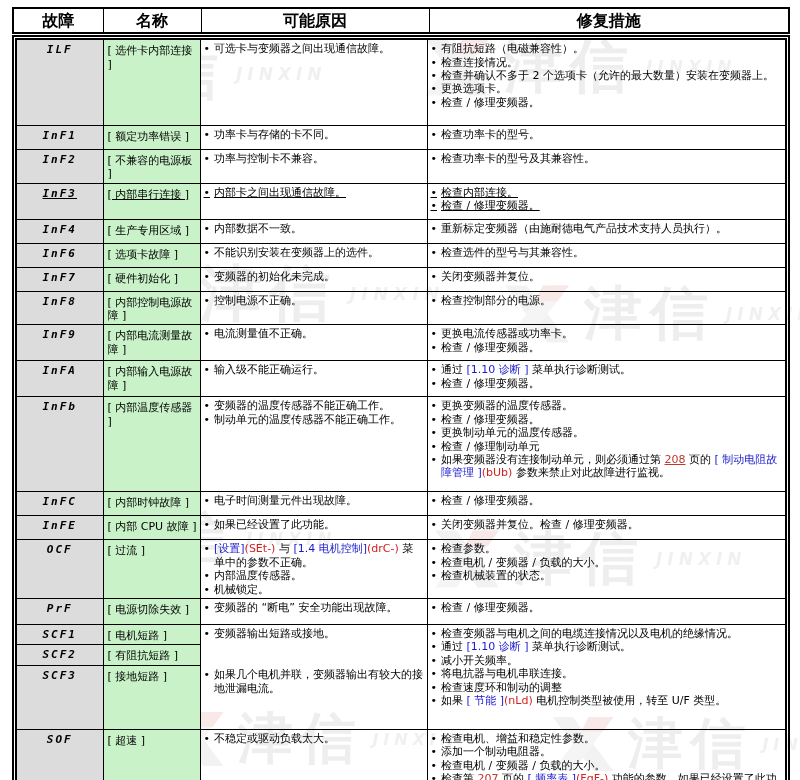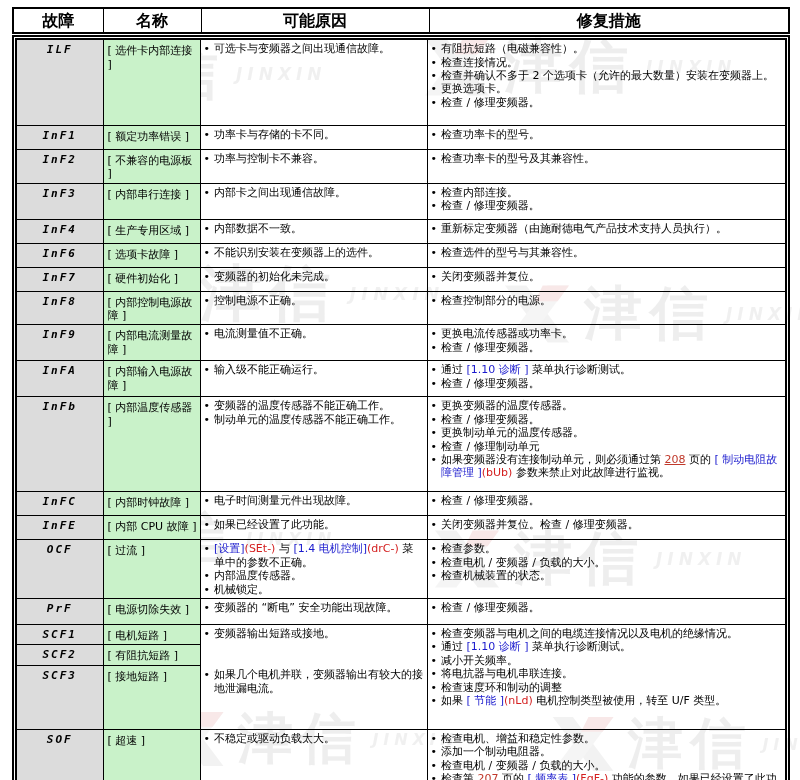--- a/index.html
+++ b/index.html
@@ -249,21 +249,21 @@
               </td>
               <td class="cell-fix">
                 <div>
                   <div class="bullet">
                     <span class="dot">•</span>
                     <span class="txt">检查功率卡的型号及其兼容性。</span>
                   </div>
                 </div>
               </td>
             </tr>
-            <tr style="height: 36px;">
+            <tr style="height: 36px; text-decoration: underline;">
               <td class="cell-code">InF3</td>
               <td class="cell-name">[ 内部串行连接 ]</td>
               <td class="cell-cause">
                 <div>
                   <div class="bullet">
                     <span class="dot">•</span>
                     <span class="txt">内部卡之间出现通信故障。</span>
                   </div>
                 </div>
               </td>

